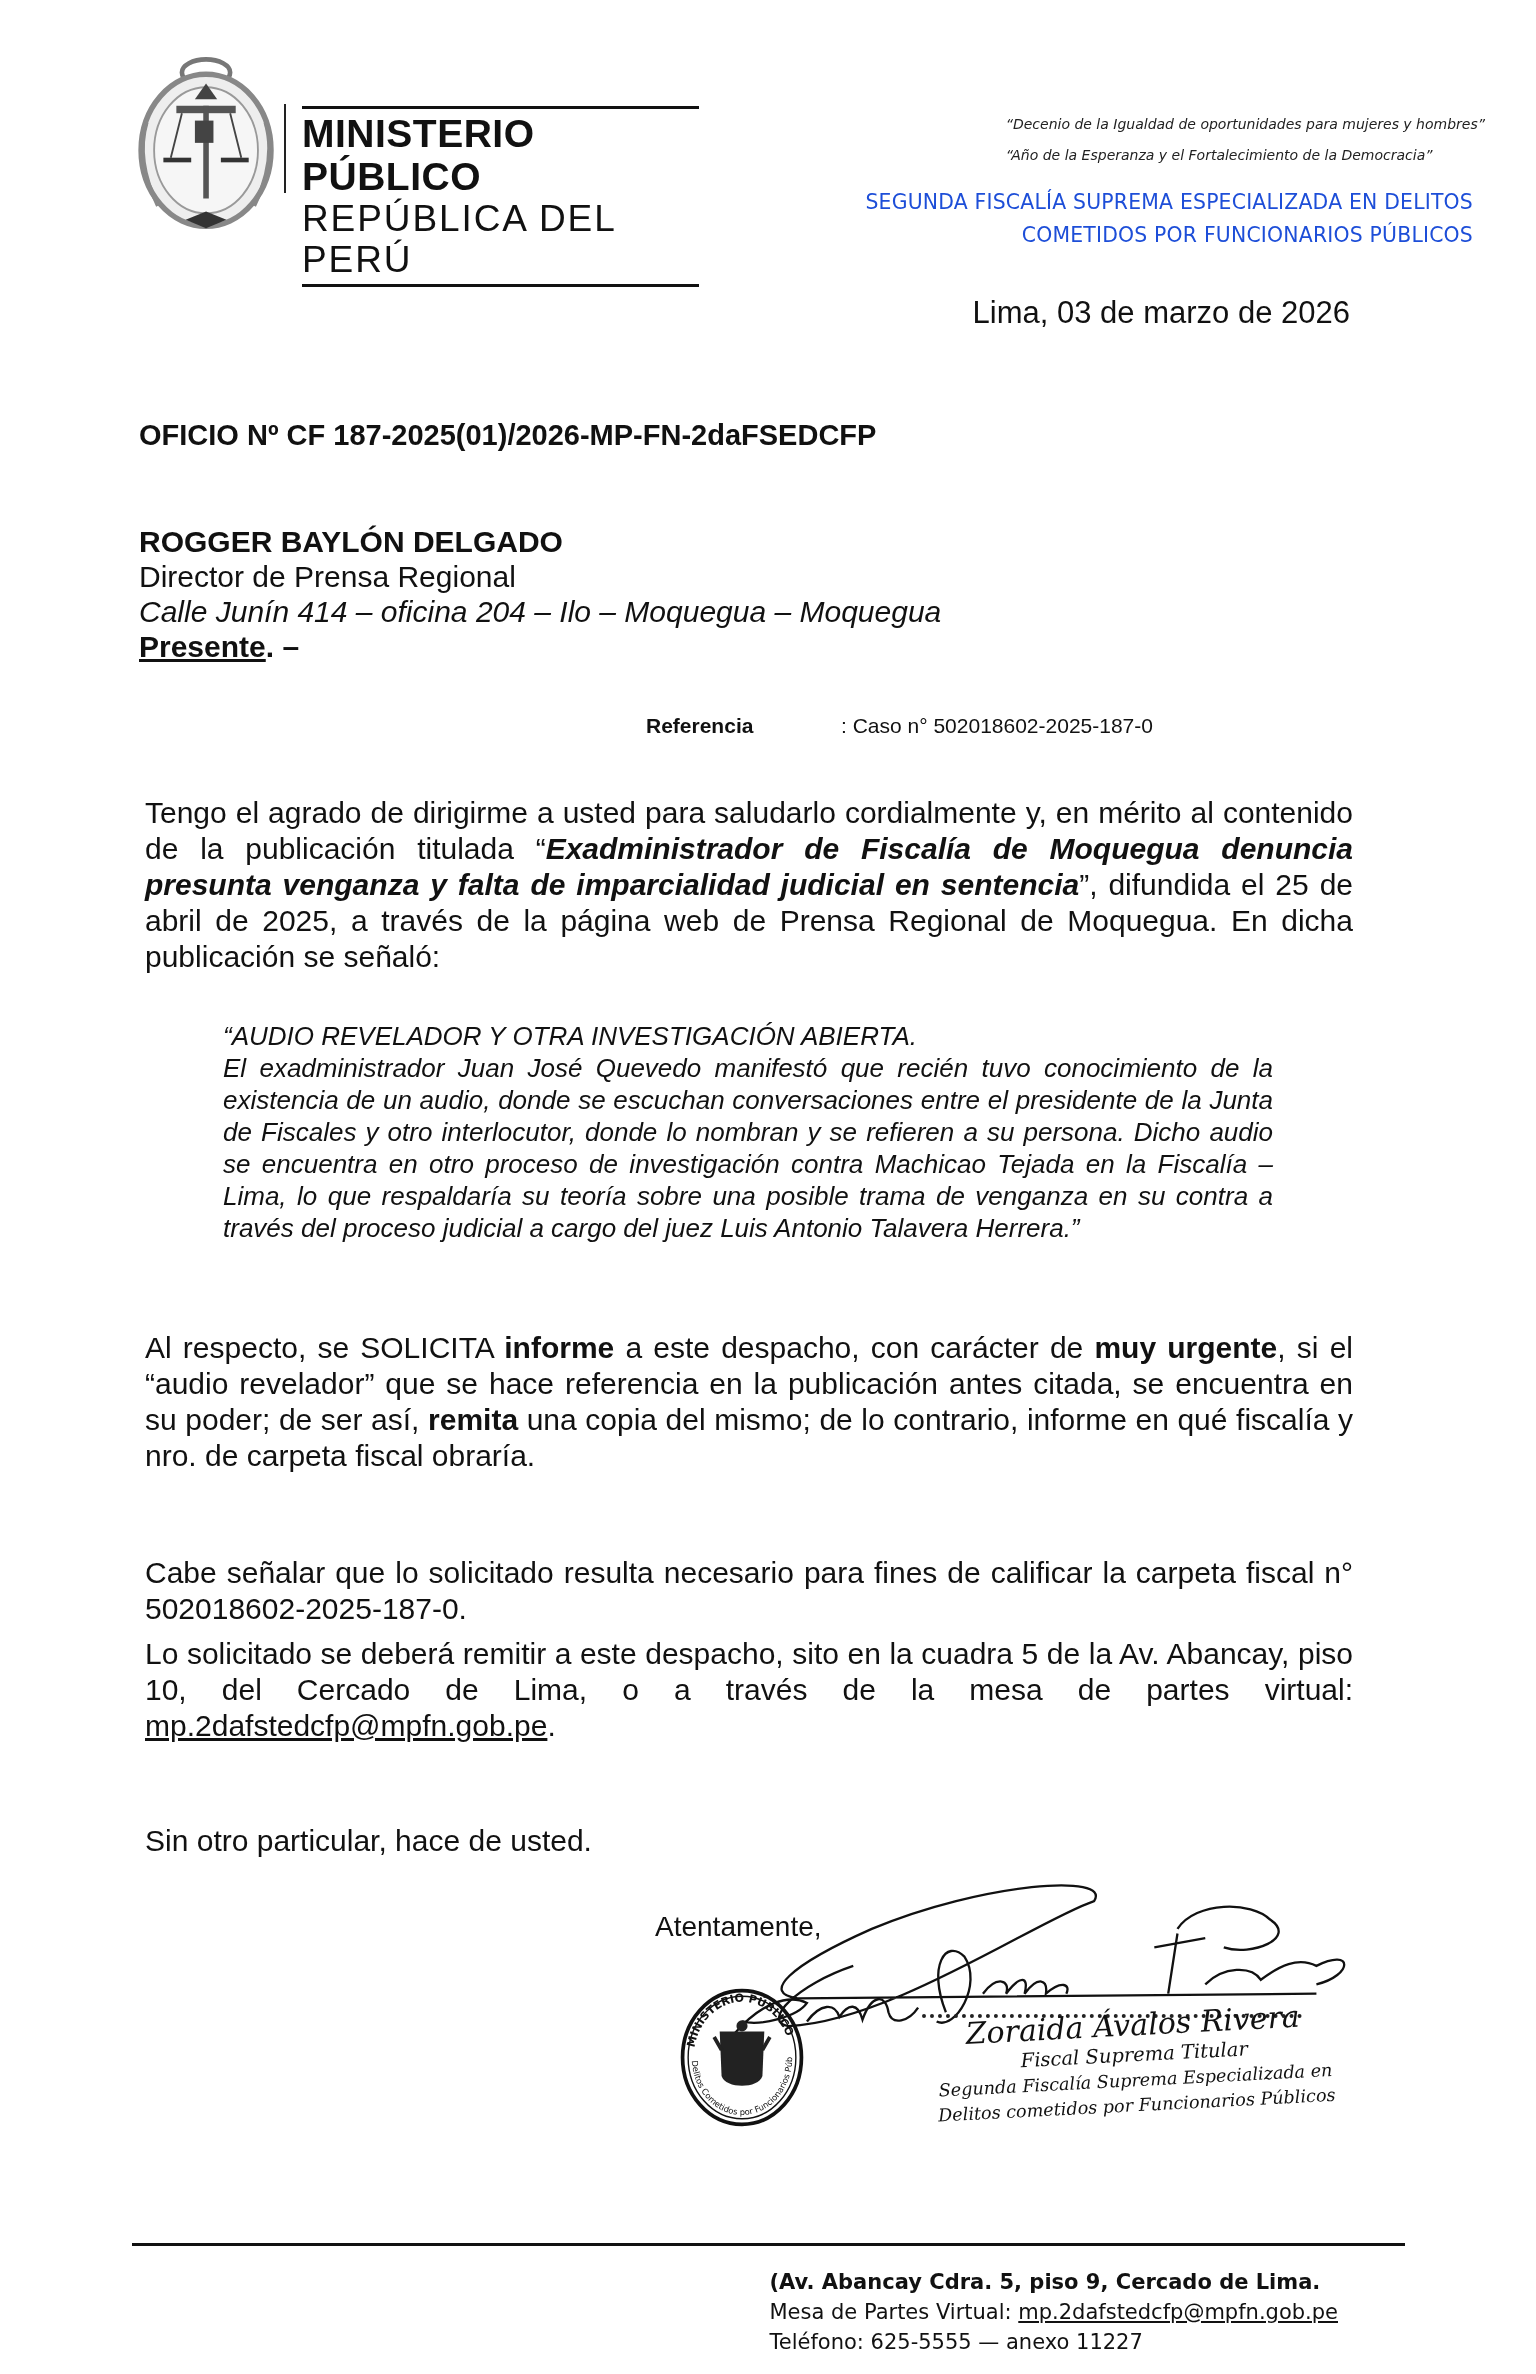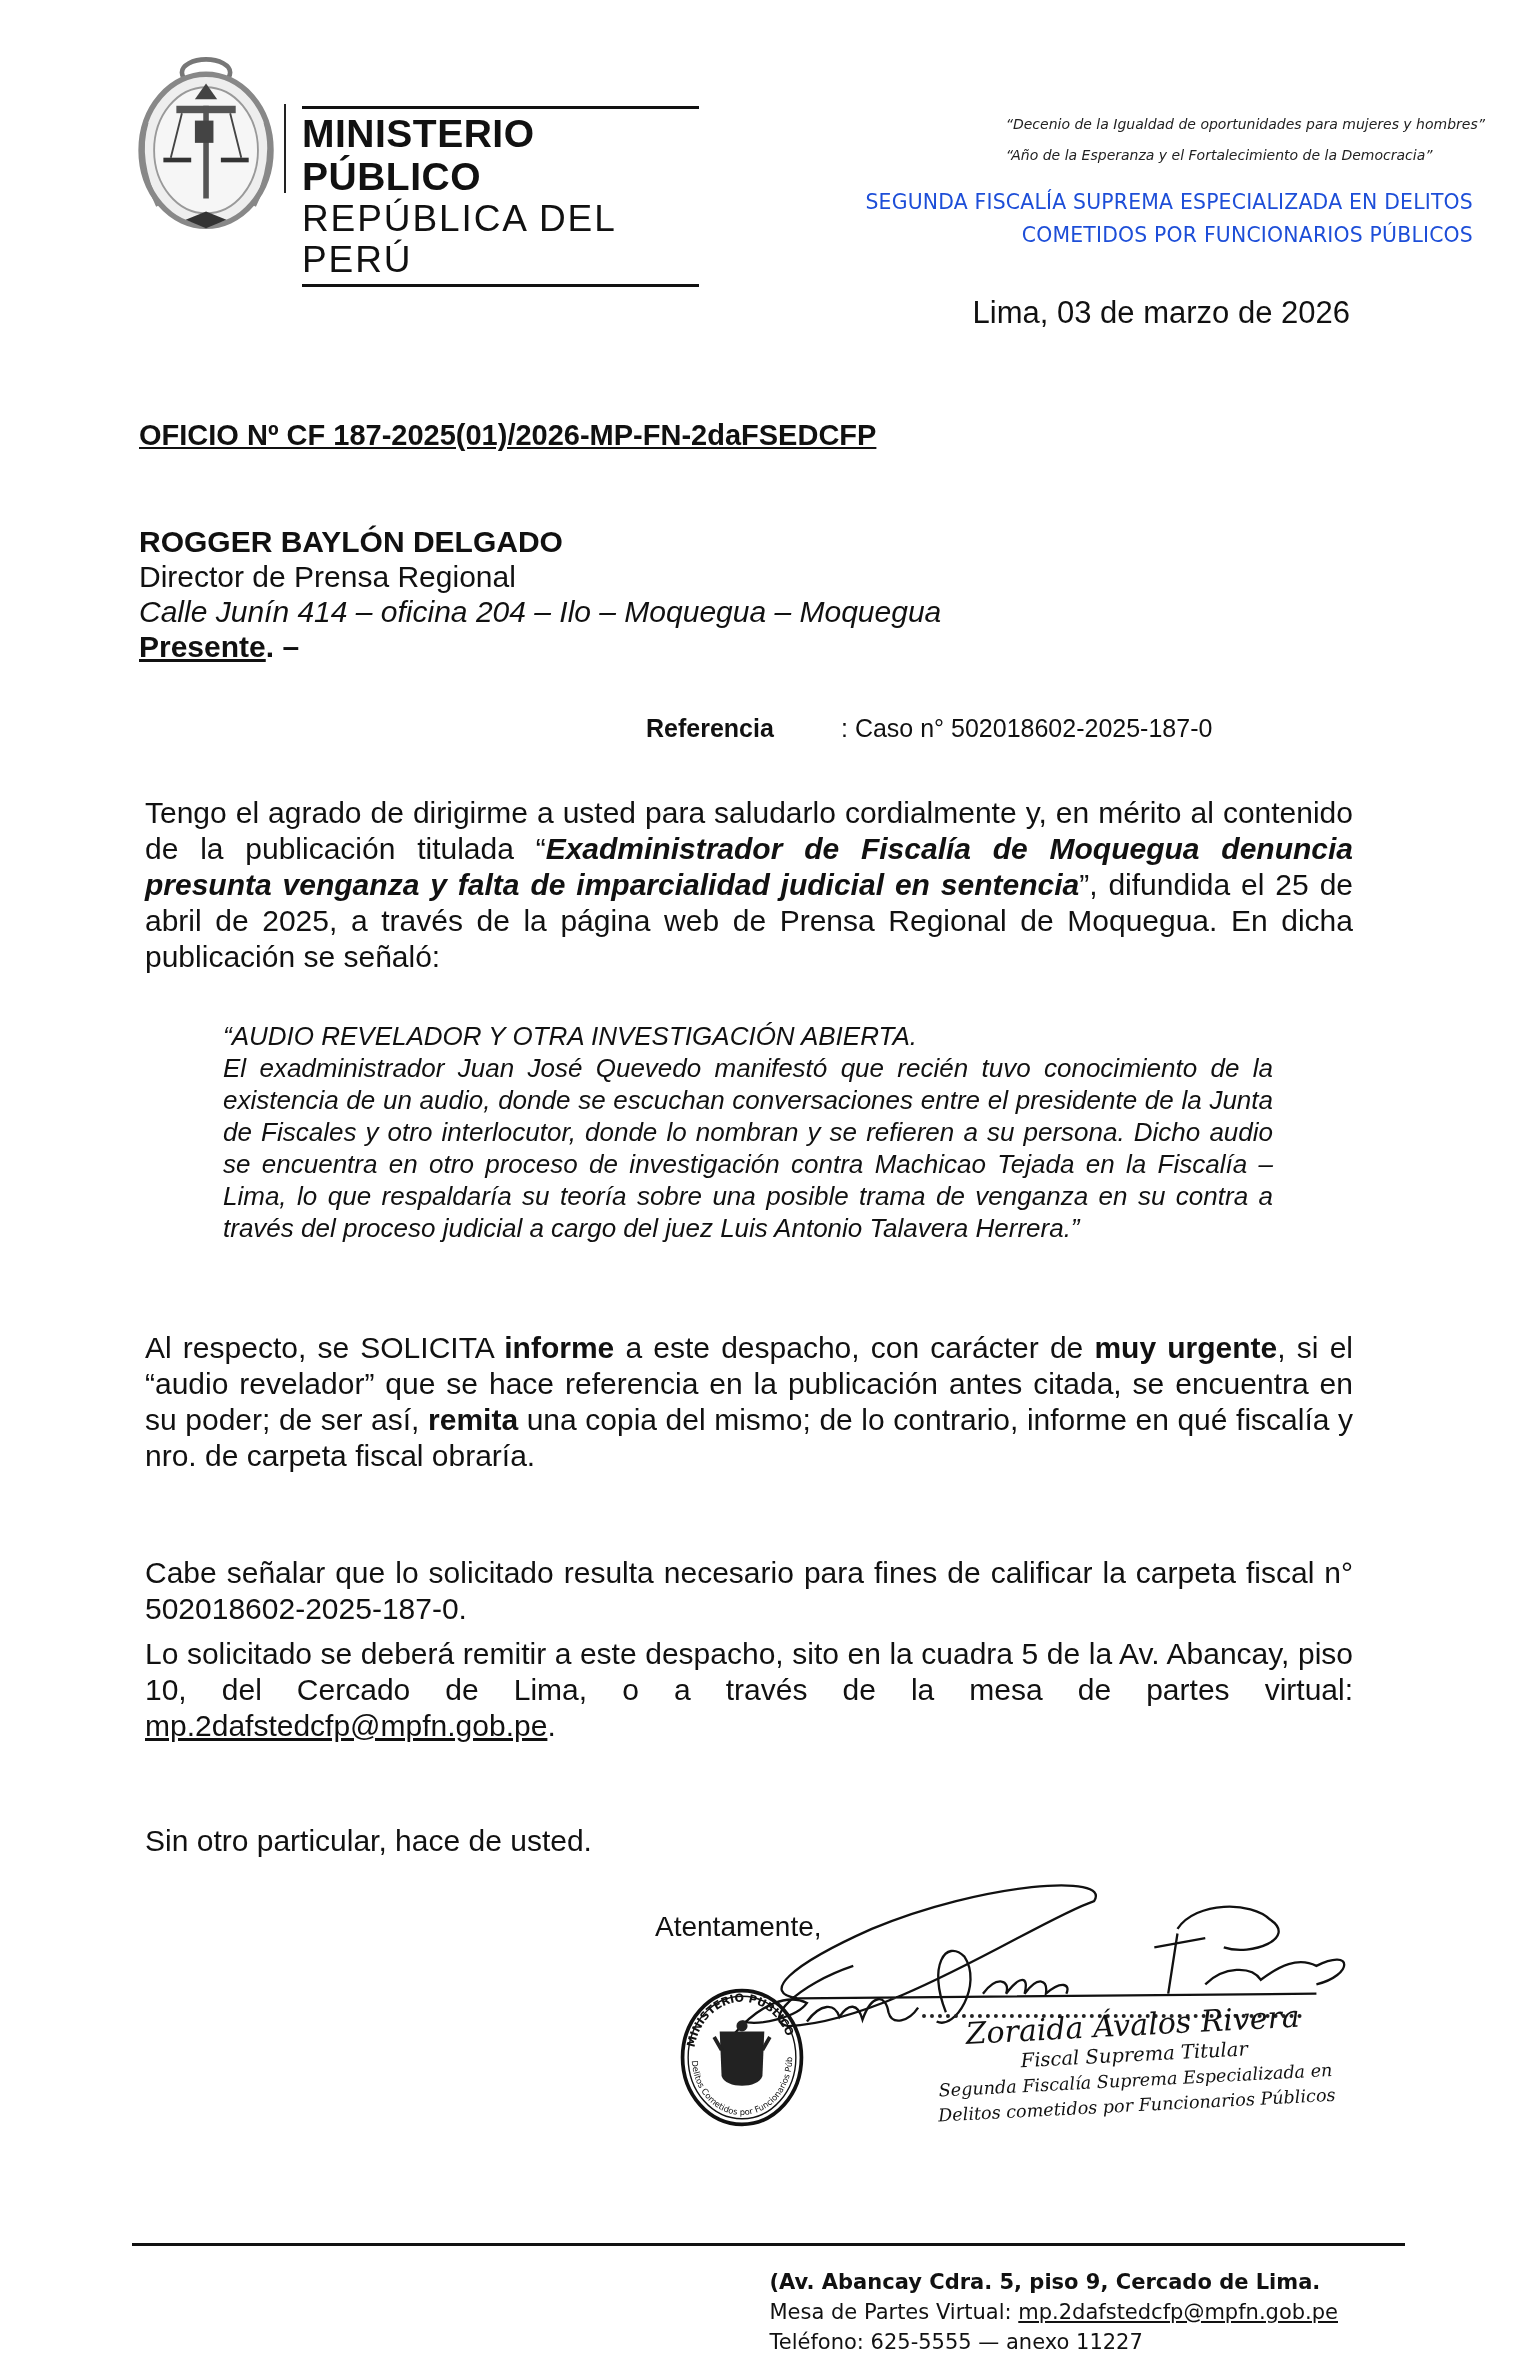--- a/index.html
+++ b/index.html
@@ -13,28 +13,28 @@
   #brand .rule { height: 2.8px; background: #111; }
   #brand .title { font-family: "Liberation Sans", sans-serif; font-weight: bold; font-size: 39px; line-height: 43px; letter-spacing: 0.5px; margin-top: 3.7px; }
   #brand .subtitle { font-family: "Liberation Sans", sans-serif; font-size: 37px; line-height: 41px; letter-spacing: 1.9px; margin-bottom: 3.7px; }
   #mottos { right: 51px; top: 109px; text-align: left; font-family: "DejaVu Sans", sans-serif; font-style: italic; font-size: 14px; line-height: 31px; color: #222; }
   #office { right: 63px; top: 186px; text-align: right; font-family: "DejaVu Sans", sans-serif; font-size: 20.4px; line-height: 33px; color: #1d4ed8; letter-spacing: 0.2px; }
 
   #date { right: 186px; top: 295px; font-size: 31px; }
 
   
   .txt { font-family: "Liberation Sans", sans-serif; font-size: 30px; line-height: 35px; }
-  #oficio { left: 139px; top: 419px; font-weight: bold; font-size: 29px; text-decoration: underline; }
+  #oficio { left: 139px; top: 419px; font-weight: bold; font-size: 29px; }
   #addressee { left: 139px; top: 524px; width: 928px; }
   #addressee div { font-size: 30px; line-height: 35px; }
   #addr-name { font-weight: bold; }
   #addr-address { font-style: italic; }
   #presente { font-weight: bold; }
   #presente u { text-decoration: underline; text-decoration-thickness: 2.8px; }
-  #ref { left: 646px; top: 714px; font-size: 25px; display: flex; }
+  #ref { left: 646px; top: 714px; font-size: 21px; display: flex; }
   #ref-label { font-weight: bold; width: 195px; }
 
   .para { left: 145px; width: 1208px; text-align: justify; font-size: 30px; line-height: 36px; }
   #p1 { top: 795px; }
   #p1 .title-em { font-weight: bold; font-style: italic; }
   #quote { left: 223px; width: 1050px; top: 1020px; font-style: italic; font-size: 26px; line-height: 32px; text-align: justify; }
   #p2 { top: 1330px; }
   #p3 { top: 1523px; margin-top: 32px; }
   #p4 { top: 1636px; }
   #p4 .email { text-decoration: underline; }

